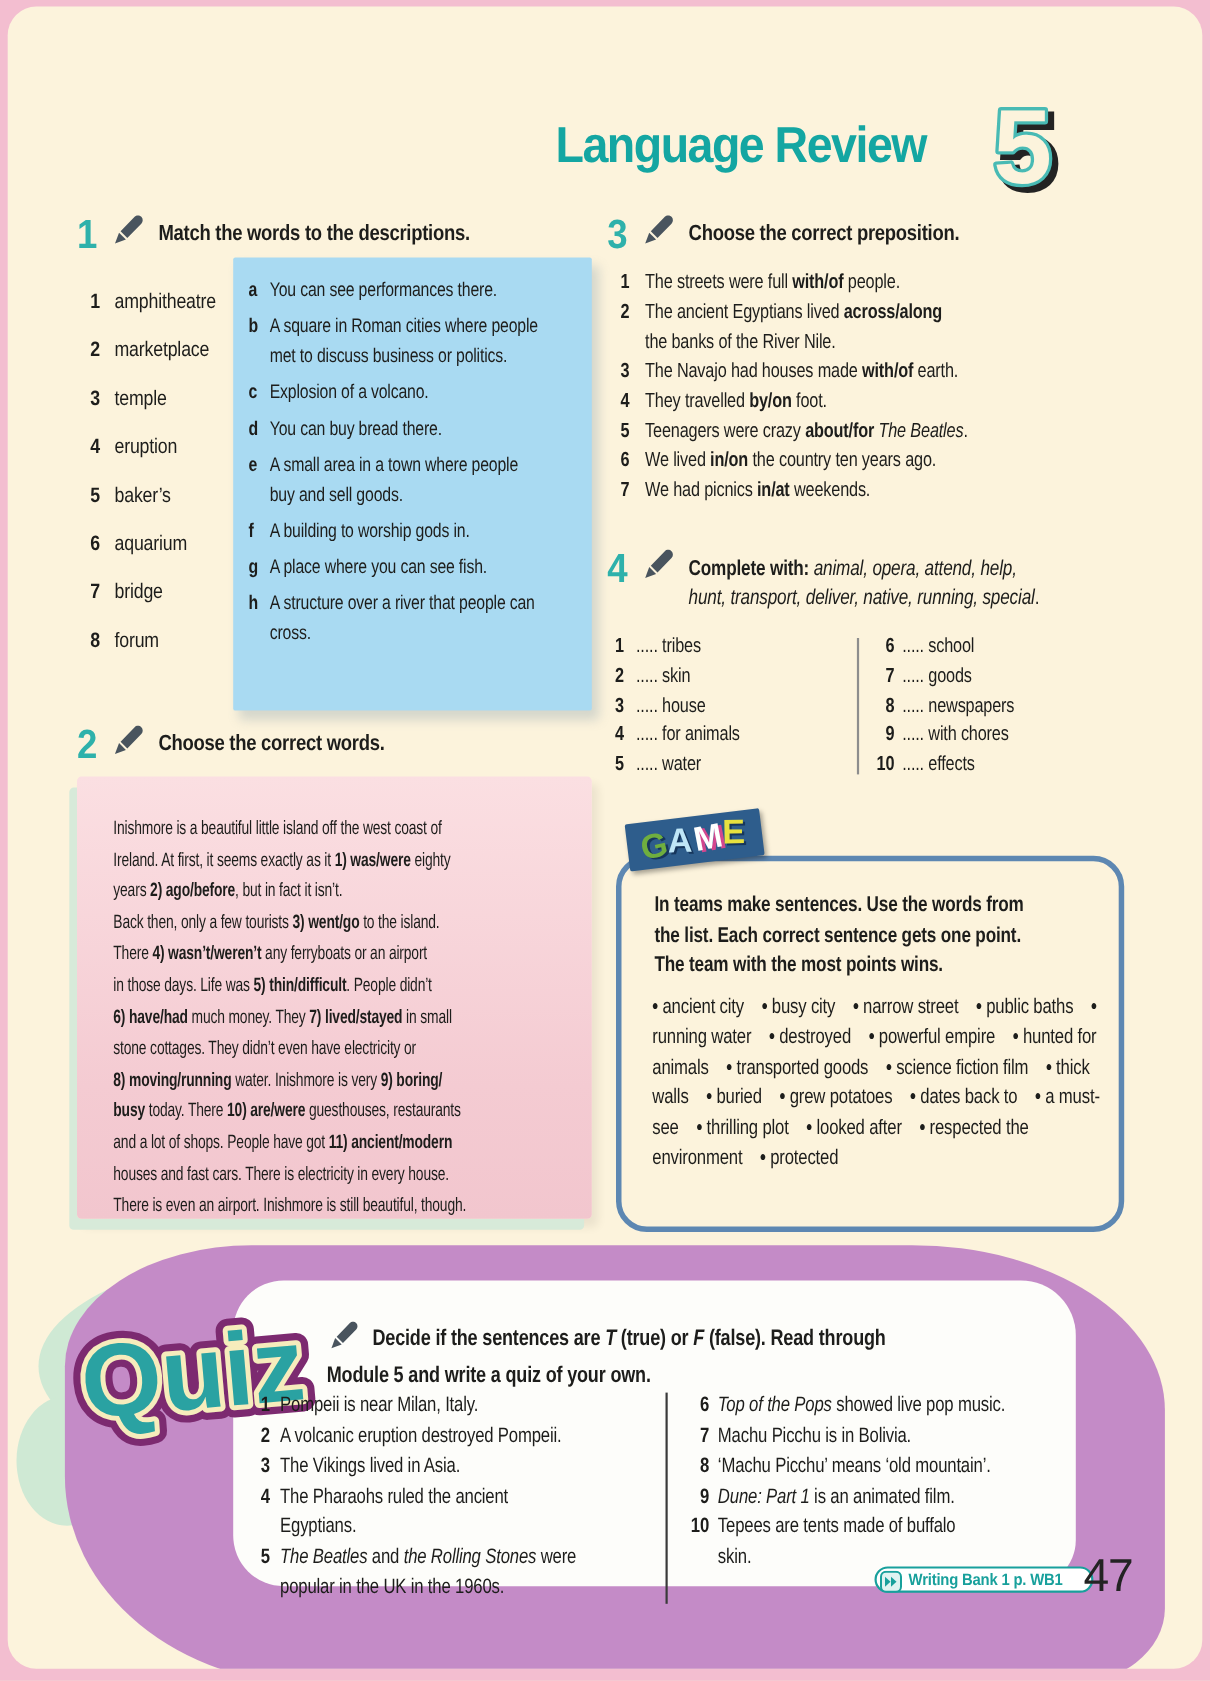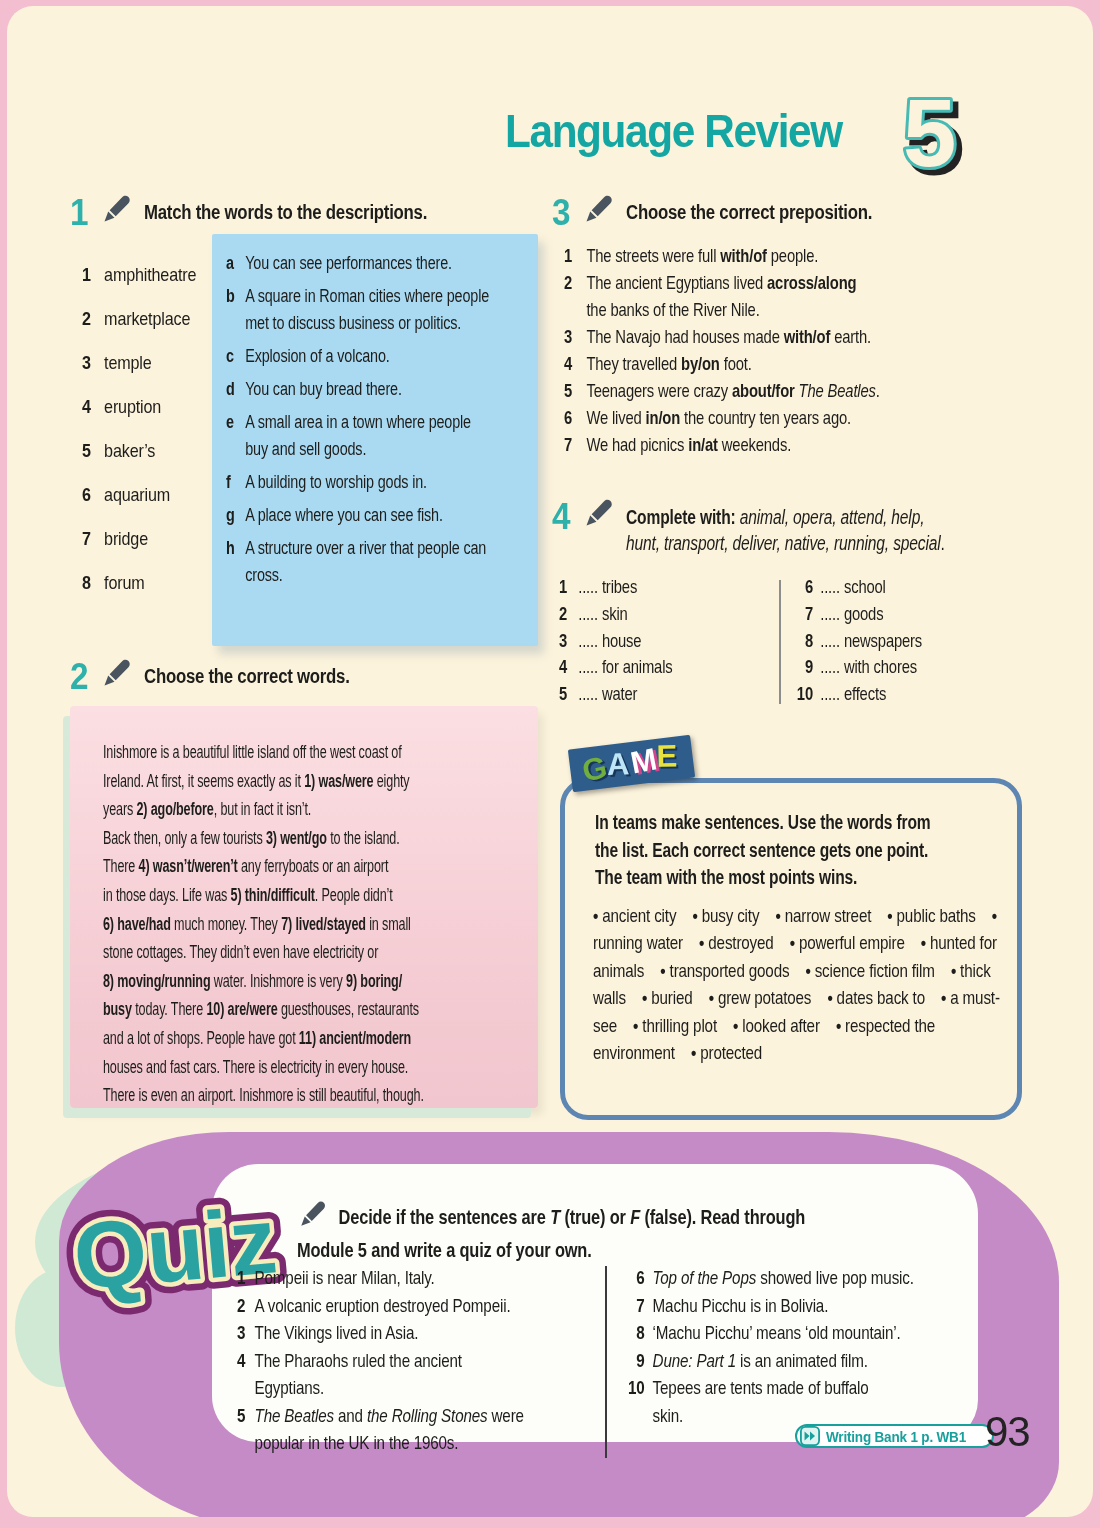--- a/index.html
+++ b/index.html
@@ -121,21 +121,21 @@
   #quiz-col1{left:230px; top:140px; width:460px; transform:scaleX(.8); transform-origin:0 0;
     font-size:19px; line-height:27.5px;}
   #quiz-col2{left:612px; top:140px; width:440px; transform:scaleX(.8); transform-origin:0 0;
     font-size:19px; line-height:27.5px;}
   #quiz-col1 .li-num{width:22px;}
   #quiz-col2 .li-num{width:32px; text-align:right; margin-right:10px;}
   #quiz-divider{left:598px; top:142px; height:192px; border-left:2px solid #3a3a3a;}
 
   
   #wb-badge{
-    left:788px; top:300px; display:flex; align-items:center; gap:6px;
+    left:788px; top:300px; display:flex; gap:6px;
     background:#ffffff; border:2px solid #18a09c; border-radius:15px;
     padding:2px 10px 2px 3px; height:24px; box-sizing:border-box;
   }
   #wb-badge .wb-text{font-size:15px; font-weight:bold; color:#18a09c; white-space:nowrap;
     transform:scaleX(.9); transform-origin:0 0;}
   #page-num{left:978px; top:284px; font-size:42px; color:#232323; letter-spacing:-1px;}
 </style>
 </head>
 <body>
 
@@ -426,16 +426,16 @@
       </div>
 
     <div class="abs" id="wb-badge">
       <svg width="20" height="20" viewBox="0 0 22 22">
         <rect x="1" y="1" width="20" height="20" rx="5" fill="#dff3f1" stroke="#18a09c" stroke-width="2"></rect>
         <polygon points="5,6 10.5,11 5,16" fill="#18a09c"></polygon>
         <polygon points="11,6 16.5,11 11,16" fill="#18a09c"></polygon>
       </svg>
       <span class="wb-text">Writing Bank 1 p. WB1</span>
     </div>
-    <div class="abs" id="page-num">93</div>
+    <div class="abs" id="page-num">47</div>
   </div>
 
 </div>
 
 </body></html>

